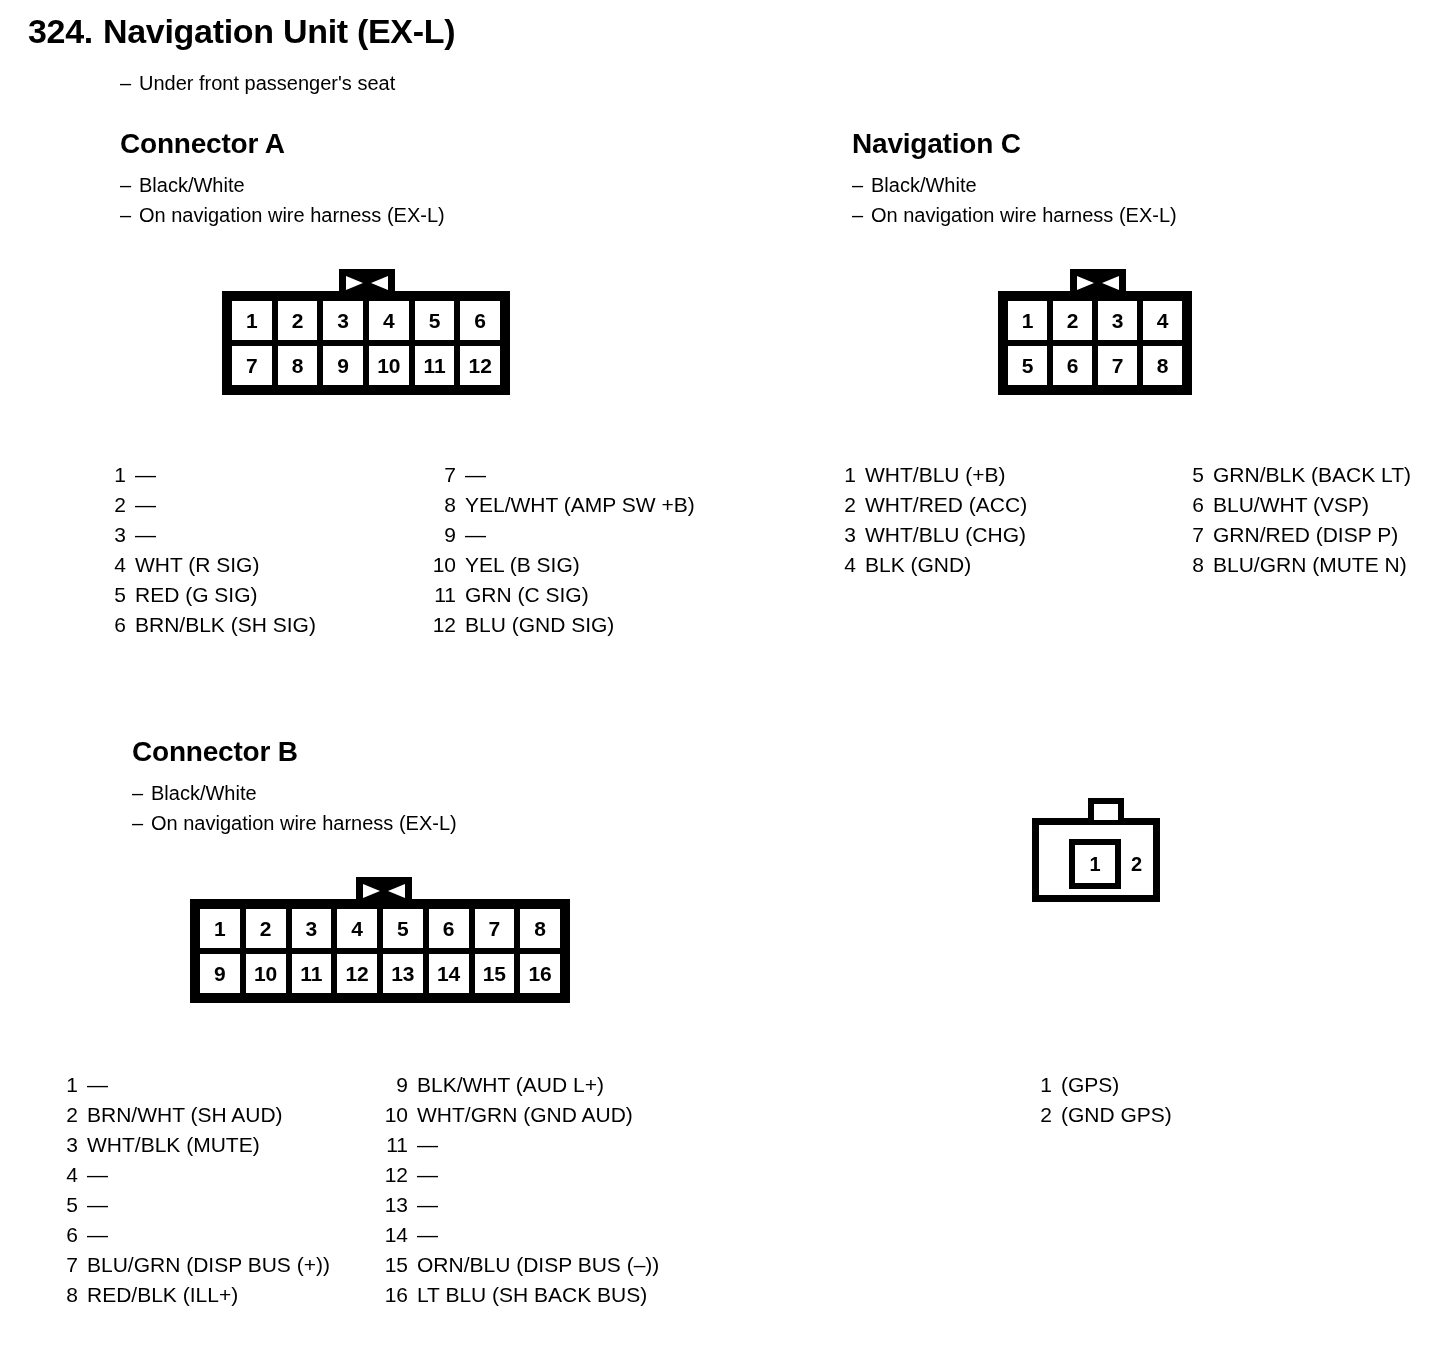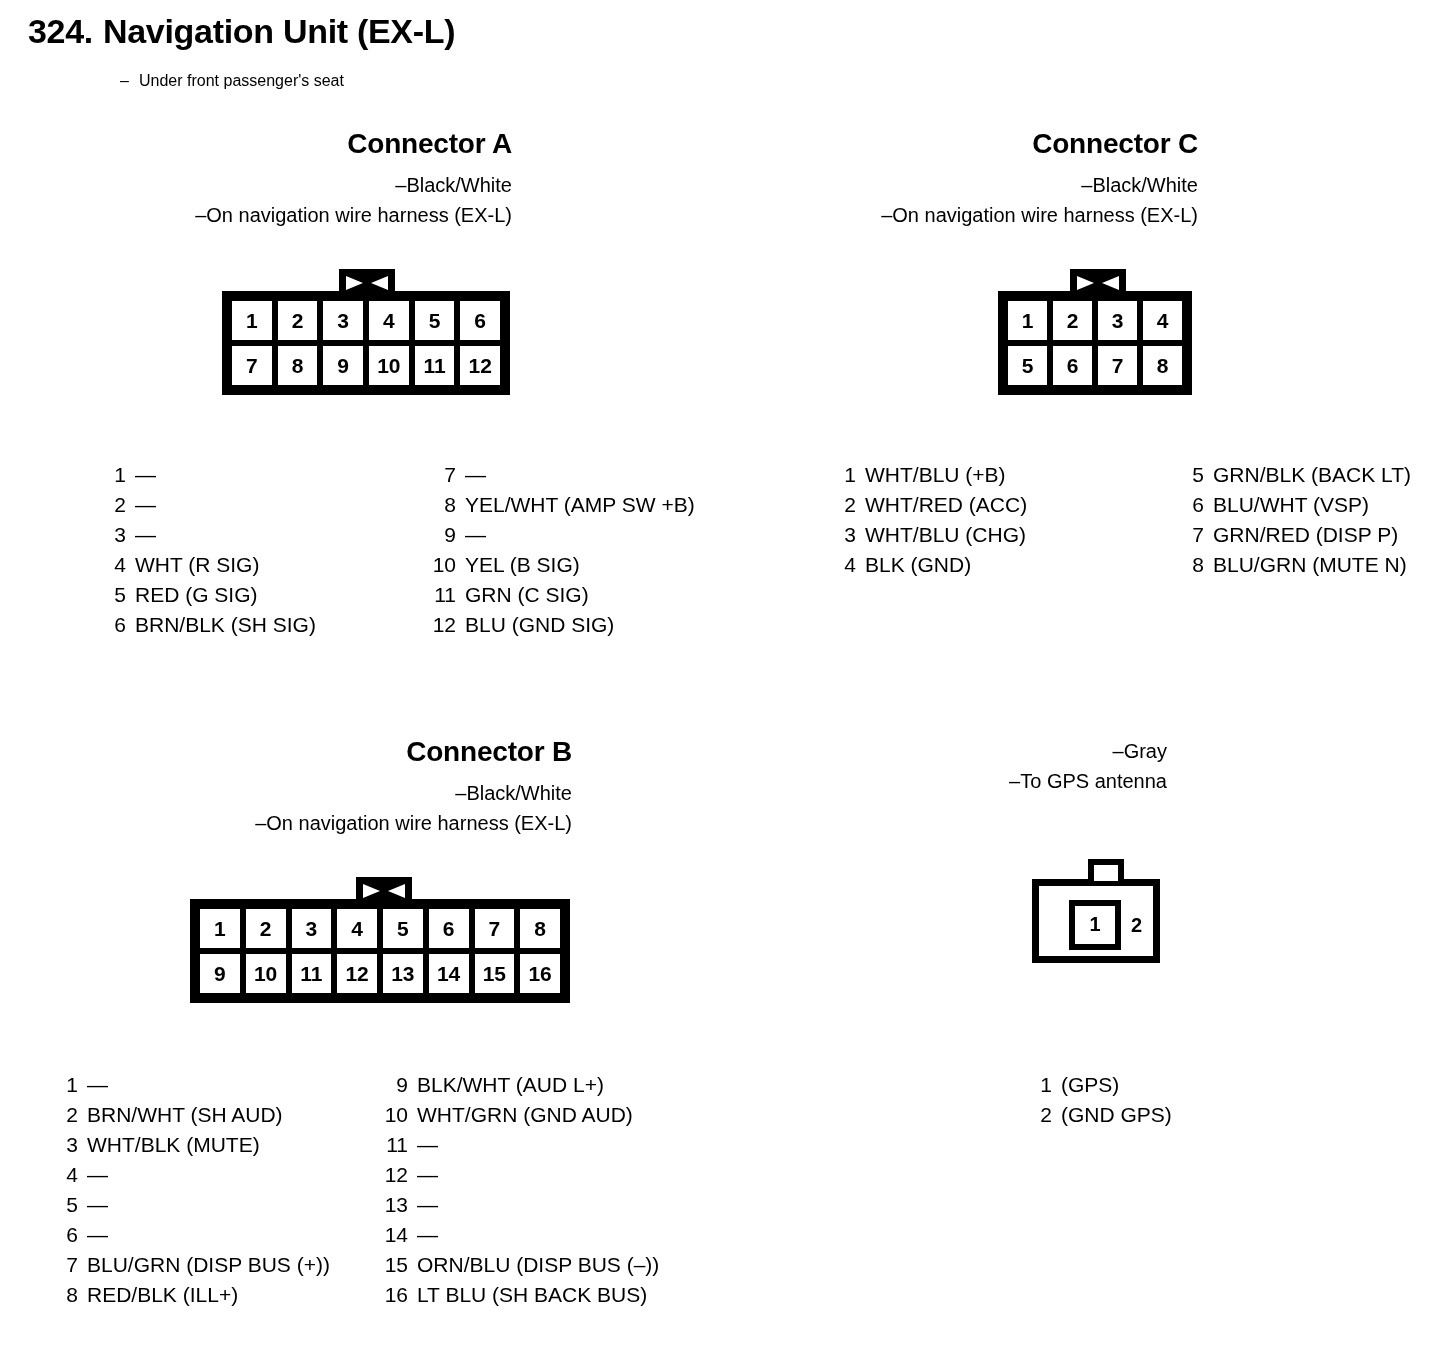--- a/index.html
+++ b/index.html
@@ -27,26 +27,26 @@
     font-weight: bold;
     letter-spacing: -0.3px;
     white-space: nowrap;
   }
   .page-title .num { margin-right: 10px; }
 
   .subtitle {
     position: absolute;
     left: 120px;
     top: 72px;
-    font-size: 16px;
+    font-size: 20px;
     white-space: nowrap;
   }
 
   
-  .connector-block { position: absolute; text-align: right; }
+  .connector-block { position: absolute; }
 
   .conn-title {
     font-size: 28px;
     font-weight: bold;
     letter-spacing: -0.2px;
     white-space: nowrap;
     margin: 0 0 10px 0;
   }
   .conn-notes { margin: 0; }
   .conn-note {
@@ -261,21 +261,21 @@
         <span class="pin-desc">GRN (C SIG)</span>
       </div>
     <div class="pin-row">
         <span class="pin-no">12</span>
         <span class="pin-desc">BLU (GND SIG)</span>
       </div>
   </div>
 </div>
 
 <div class="connector-block" style="left:852px; top:128px;">
-  <div class="conn-title">Connector C</div>
+  <div class="conn-title">Navigation C</div>
   <div class="conn-notes">
     <div class="conn-note"><span class="dash">–</span><span>Black/White</span></div>
     <div class="conn-note"><span class="dash">–</span><span>On navigation wire harness (EX-L)</span></div>
   </div>
 
   <div class="housing-wrap" style="width:200px; height:130px; margin-top:38px; margin-left:146px;">
     <div class="housing-tab" style="left:72px;">
       <span class="bowtie">
         <svg viewBox="0 0 42 18" width="42" height="18" aria-hidden="true">
           <polygon points="0,2 17,9 0,16" fill="#ffffff"></polygon>
@@ -445,24 +445,20 @@
         <span class="pin-desc">ORN/BLU (DISP BUS (–))</span>
       </div>
     <div class="pin-row">
         <span class="pin-no">16</span>
         <span class="pin-desc">LT BLU (SH BACK BUS)</span>
       </div>
   </div>
 </div>
 
 <div class="connector-block" style="left:852px; top:736px;">
-  <div class="conn-notes">
-    <div class="conn-note"><span class="dash">–</span><span>Gray</span></div>
-    <div class="conn-note"><span class="dash">–</span><span>To GPS antenna</span></div>
-  </div>
 
   <div class="coax-wrap" style="width:135px; height:115px; margin-top:62px; margin-left:180px;">
     <div class="coax-tab"></div>
     <div class="coax-body">
       <div class="coax-inner">1</div>
       <div class="coax-pin2">2</div>
     </div>
   </div>
 </div>
 

